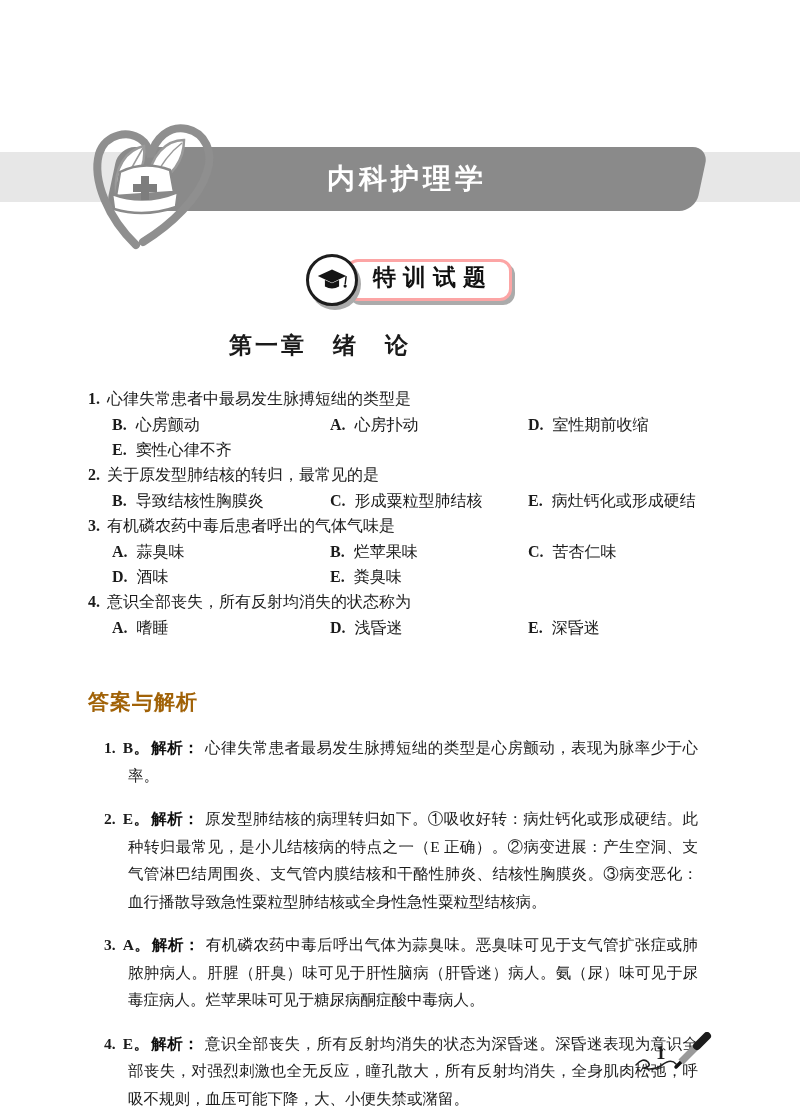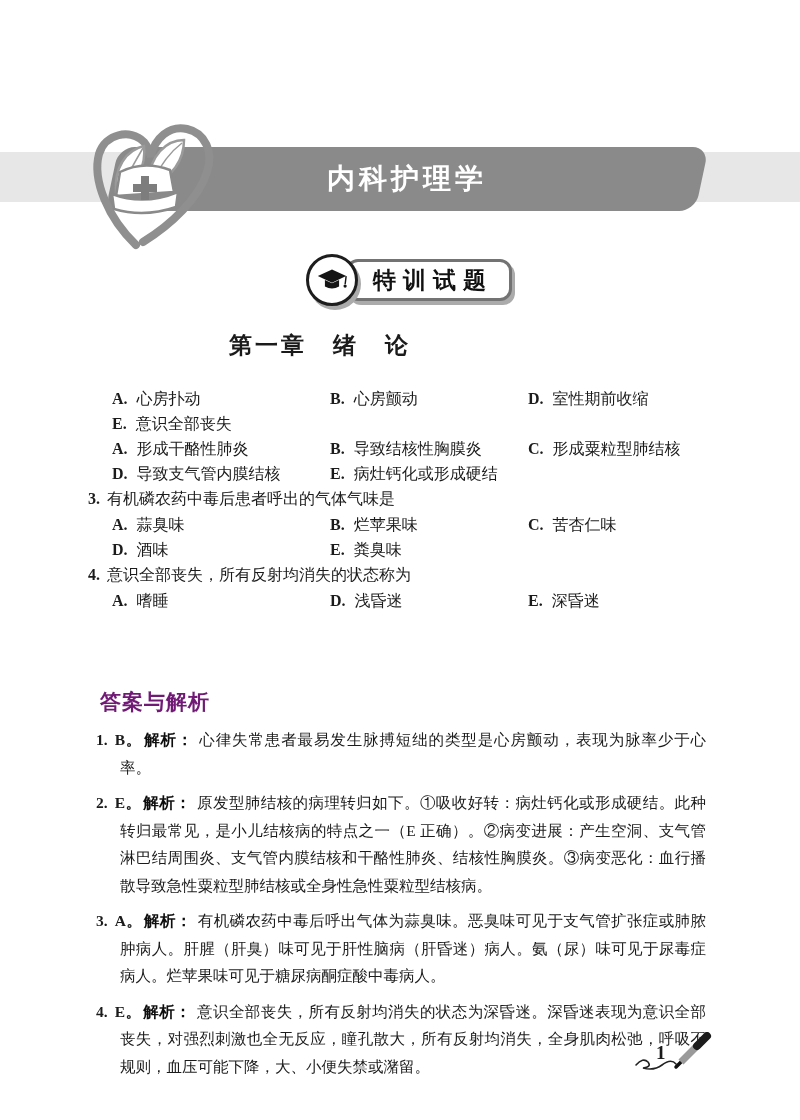--- a/index.html
+++ b/index.html
@@ -27,22 +27,22 @@
   .logo{position:absolute;top:112px;left:86px;width:132px;height:140px;}
 
   
   .badge{position:absolute;top:254px;left:306px;display:flex;align-items:center;}
   .badge-circle{
     width:46px;height:46px;border:3px solid #1d1d1d;border-radius:50%;
     background:#ffffff;z-index:2;display:flex;align-items:center;justify-content:center;
     box-shadow:3px 4px 0 var(--badge_shadow,#ababab);
   }
   .badge-pill{
-    margin-left:-12px;height:36px;border:3px solid #737373;border-radius:12px;
-    background:#ffffff;display:flex;align-items:center;padding:0 16px 0 24px;
+    margin-left:-12px;height:36px;border:3px solid #fca5a5;border-radius:12px;
+    background:#ffffff;display:flex;align-items:flex-start;padding:0 16px 0 24px;
     box-shadow:3px 4px 0 var(--badge_shadow,#ababab);
   }
   .badge-label{
     font-family:"Liberation Sans","DejaVu Sans",sans-serif;
     font-weight:900;font-size:23px;letter-spacing:7px;color:#111111;
   }
 
   
   .chapter{
     position:absolute;top:330px;left:0;width:640px;text-align:center;
@@ -56,24 +56,24 @@
   .q-opts{
     display:grid;grid-template-columns:218px 198px 1fr;
     padding-left:24px;line-height:25px;
   }
   .opt-l{font-weight:bold;margin-right:9px;}
 
   
   .ans-heading{
     position:absolute;top:688px;left:88px;
     font-family:"Liberation Sans","DejaVu Sans",sans-serif;
-    font-weight:900;font-size:21px;letter-spacing:1px;color:#701a75;margin-left:12px;
+    font-weight:900;font-size:21px;letter-spacing:1px;color:#a16207;
   }
   .answers{position:absolute;top:718px;left:88px;width:626px;font-size:15.5px;}
-  .ans{margin:8px;padding-left:24px;text-indent:-24px;line-height:27.5px;text-align:justify;}
+  .ans{margin:16px;padding-left:24px;text-indent:-24px;line-height:27.5px;text-align:justify;}
   .ans-num{font-weight:bold;margin-right:7px;}
   .ans-letter{font-weight:bold;}
   .ans-label{
     font-family:"Liberation Sans","DejaVu Sans",sans-serif;
     font-weight:900;margin:0 6px 0 2px;color:#0d0d0d;
   }
 
   
   .page-num{position:absolute;top:1042px;left:656px;font-size:19px;font-weight:bold;}
   .pen{position:absolute;top:1032px;left:628px;width:92px;height:46px;}
@@ -110,34 +110,38 @@
     <div class="badge-pill">
       <span class="badge-label">特训试题</span>
     </div>
   </div>
 
   <div class="chapter">第一章　绪　论</div>
 
   <div class="questions">
 
     <div class="q">
+      <div class="q-stem">
+        <span class="q-num">1.</span><span>心律失常患者中最易发生脉搏短绌的类型是</span>
+      </div>
       <div class="q-opts">
+        <span class="opt"><span class="opt-l">B.</span><span>心房颤动</span></span>
         <span class="opt"><span class="opt-l">A.</span><span>心房扑动</span></span>
-        <span class="opt"><span class="opt-l">B.</span><span>心房颤动</span></span>
         <span class="opt"><span class="opt-l">D.</span><span>室性期前收缩</span></span>
-        <span class="opt"><span class="opt-l">E.</span><span>意识全部丧失</span></span>
+        <span class="opt"><span class="opt-l">E.</span><span>窦性心律不齐</span></span>
       </div>
     </div>
 
     <div class="q">
+      <div class="q-stem">
+        <span class="q-num">2.</span><span>关于原发型肺结核的转归，最常见的是</span>
+      </div>
       <div class="q-opts">
-        <span class="opt"><span class="opt-l">A.</span><span>形成干酪性肺炎</span></span>
         <span class="opt"><span class="opt-l">B.</span><span>导致结核性胸膜炎</span></span>
         <span class="opt"><span class="opt-l">C.</span><span>形成粟粒型肺结核</span></span>
-        <span class="opt"><span class="opt-l">D.</span><span>导致支气管内膜结核</span></span>
         <span class="opt"><span class="opt-l">E.</span><span>病灶钙化或形成硬结</span></span>
       </div>
     </div>
 
     <div class="q">
       <div class="q-stem">
         <span class="q-num">3.</span><span>有机磷农药中毒后患者呼出的气体气味是</span>
       </div>
       <div class="q-opts">
         <span class="opt"><span class="opt-l">A.</span><span>蒜臭味</span></span>

